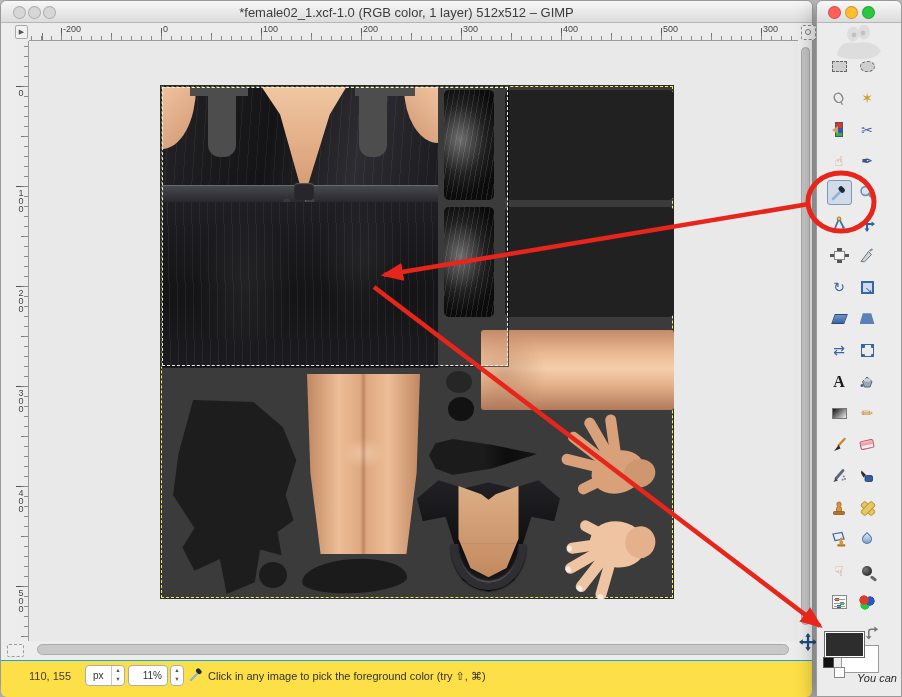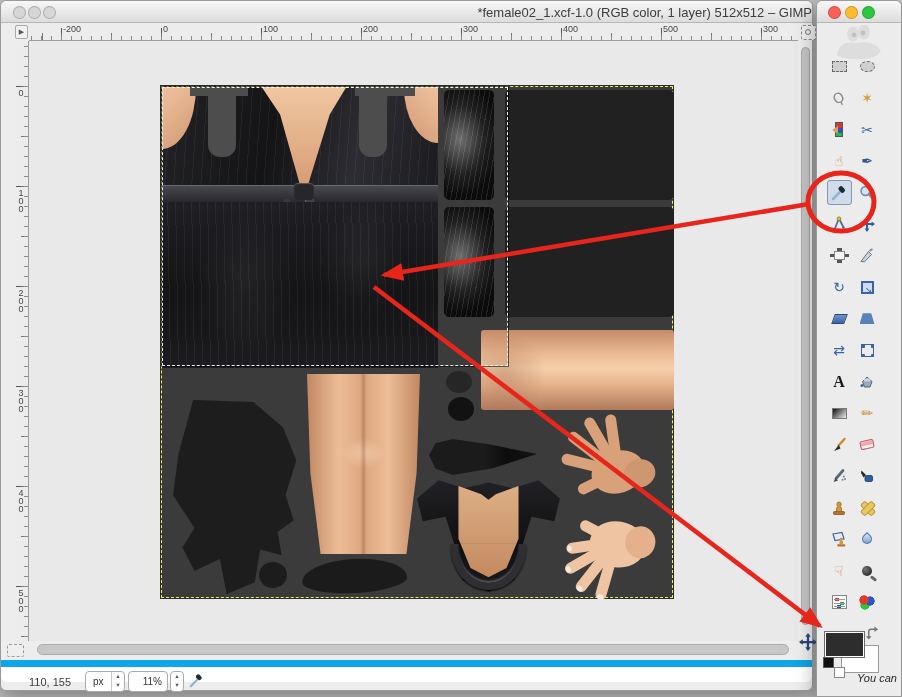--- a/index.html
+++ b/index.html
@@ -8,21 +8,21 @@
 
   
   #main-window { position:absolute; left:0; top:0; width:813px; height:691px;
     background:#ededed; border:1px solid #9a9a9a; border-radius:6px;
     box-shadow:0 8px 22px rgba(0,0,0,.35); }
   #titlebar { position:absolute; left:0; top:0; right:0; height:22px;
     background:linear-gradient(#f7f7f7,#dcdcdc); border-bottom:1px solid #b6b6b6;
     border-radius:6px 6px 0 0; }
   .light { position:absolute; top:4.5px; width:13px; height:13px; border-radius:50%;
     border:1px solid rgba(0,0,0,.2); }
-  #title-text { position:absolute; left:0; right:0; top:4px; text-align:right;
+  #title-text { position:absolute; left:0; right:0; top:4px; text-align:center;
     font-size:13px; color:#3c3c3c; }
 
   
   #ruler-corner { position:absolute; left:14px; top:24px; width:13px; height:14px;
     background:#f2f2f2; border:1px solid #a8a8a8; border-radius:2px;
     font-size:7px; color:#555; text-align:center; line-height:12px; }
   #ruler-top { position:absolute; left:28px; top:22px; width:769px; height:18px;
     background:#ececec; border-bottom:1px solid #9c9c9c;
     background-image:
       repeating-linear-gradient(to right,#8a8a8a 0 1px,transparent 1px 10px),
@@ -137,22 +137,22 @@
   #v-thumb { position:absolute; left:2px; top:4px; width:9px; height:578px;
     background:#c4c4c4; border:1px solid #a8a8a8; border-radius:5px; }
   #h-scrollbar { position:absolute; left:34px; top:642px; width:760px; height:14px; }
   #h-thumb { position:absolute; left:2px; top:1px; width:752px; height:11px;
     background:#c8c8c8; border:1px solid #ababab; border-radius:6px; }
   #quickmask-btn { position:absolute; left:6px; top:643px; width:17px; height:13px;
     border:1px dashed #9a9a9a; border-radius:2px; background:#efefef; }
   #pan-button { position:absolute; left:798px; top:632px; width:18px; height:18px; }
 
   
-  #statusbar { position:absolute; left:0; top:659px; width:811px; height:22px;
-    background:#ffffff; border-top:7px solid #0ea5e9; border-radius:0 0 6px 6px; }
+  #statusbar { position:absolute; left:0; top:659px; width:811px; height:37px;
+    background:#fde047; border-top:1px solid #0ea5e9; border-radius:0 0 6px 6px; }
   #pos-label { position:absolute; left:28px; top:9px; font-size:11px; color:#3e3e3e; }
   .spinbox { position:absolute; top:4px; height:21px; background:#fff;
     border:1px solid #ababab; border-radius:4px; font-size:10px; color:#333; }
   #unit-box { left:84px; width:40px; }
   #unit-box .val { position:absolute; left:7px; top:4px; }
   .spincol { position:absolute; right:0; top:0; width:13px; height:100%;
     border-left:1px solid #c9c9c9; font-size:5.5px; color:#555; text-align:center; line-height:9px; }
   #zoombox { left:127px; width:40px; }
   #zoombox .val { position:absolute; right:5px; top:4px; }
   #zoom-spin { position:absolute; left:169px; top:4px; width:14px; height:21px;
@@ -392,20 +392,21 @@
     <div class="spinbox" id="zoombox">
       <span class="val">11%</span>
     </div>
     <div id="zoom-spin">▲<br>▼</div>
     <span id="sb-picker-icon">
       <svg width="15" height="15" viewBox="0 0 16 16">
         <path d="M2 14 L8.5 7.5" stroke="#8fb4d9" stroke-width="2.4" stroke-linecap="round"></path>
         <rect x="7.2" y="2.2" width="6.5" height="4.8" rx="2.2" transform="rotate(45 10.5 4.6)" fill="#1c2b3a"></rect>
       </svg>
     </span>
+    <span id="status-message">Click in any image to pick the foreground color (try ⇧, ⌘)</span>
   </div>
 </div>
 
 <div id="toolbox">
   <div id="tb-titlebar">
     <span class="light" style="left: 11px; background: rgb(255, 95, 87);"></span>
     <span class="light" style="left: 28px; background: rgb(254, 188, 46);"></span>
     <span class="light" style="left: 45px; background: rgb(40, 200, 64);"></span>
   </div>
   <svg id="wilber" width="58" height="36" viewBox="0 0 58 36">

